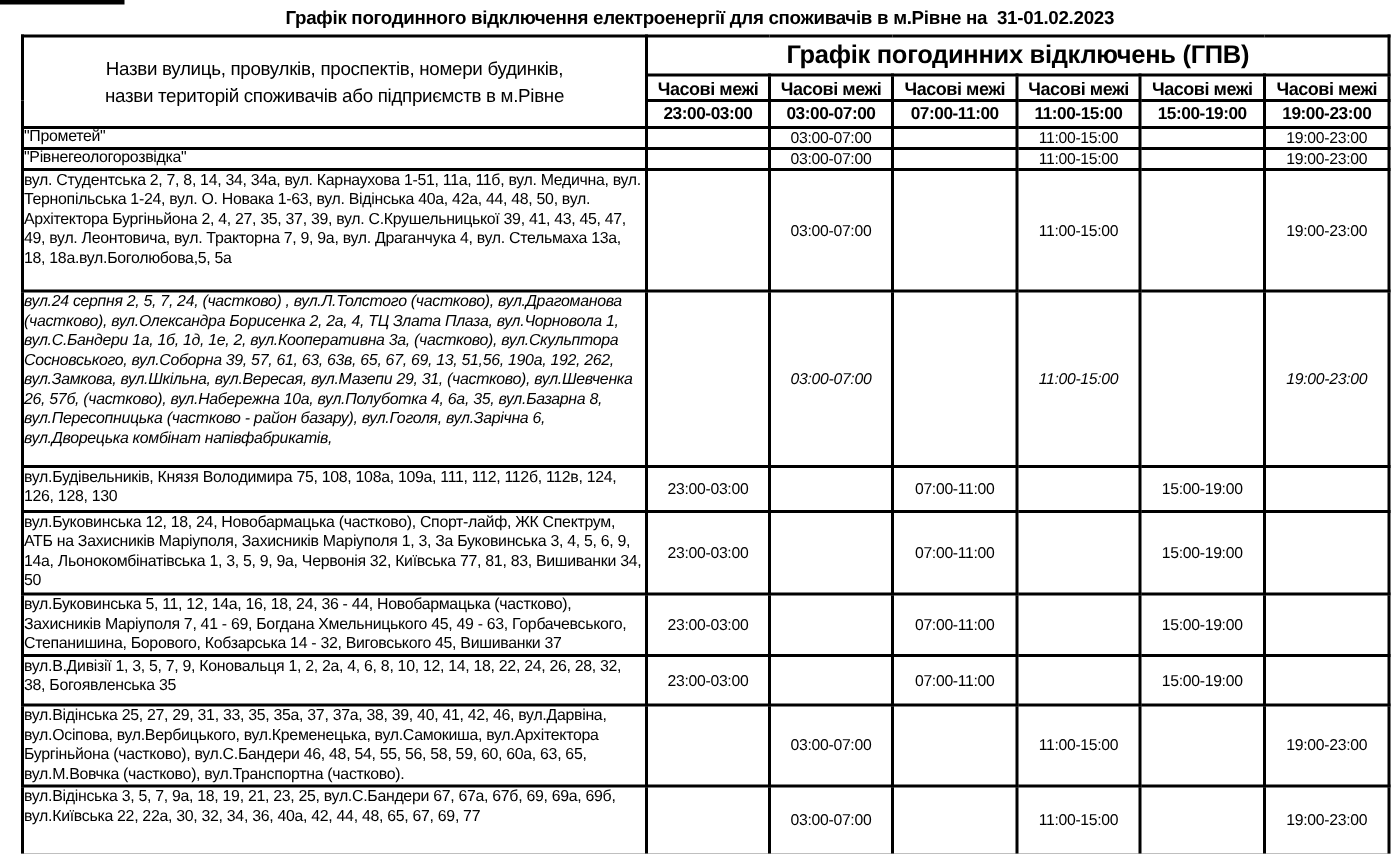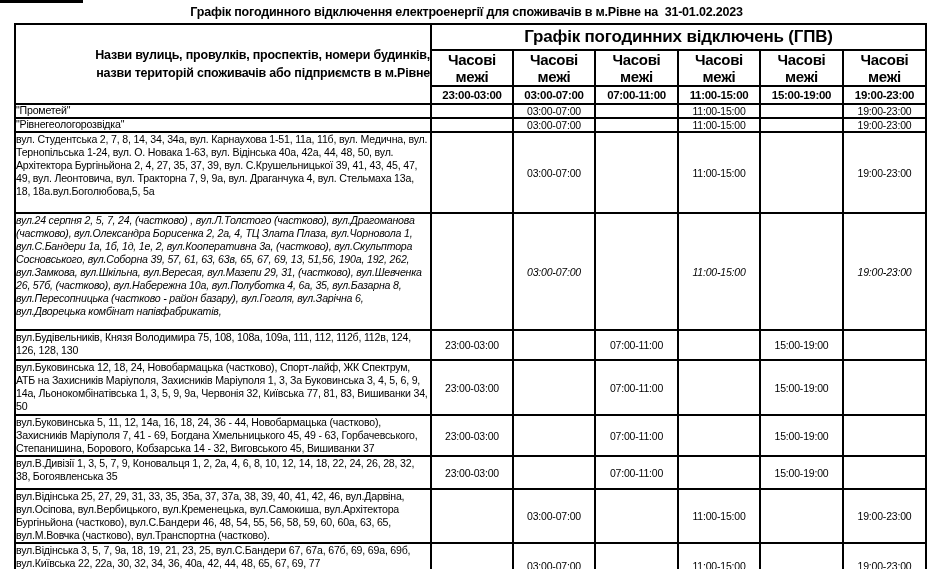--- a/index.html
+++ b/index.html
@@ -28,34 +28,34 @@
     border-collapse: collapse;
     table-layout: fixed;
   }
   table.schedule th, table.schedule td {
     border: 2px solid #000;
     padding: 0;
     background: #ffffff;
     overflow: hidden;
   }
   th.street-header {
-    font-size: 12.5px; font-weight: bold;
-    text-align: right; vertical-align: middle;
+    font-size: 12.5px; font-weight: normal;
+    text-align: center; vertical-align: middle;
     line-height: 18px;
     letter-spacing: -0.2px;
   }
   th.gpv-header {
     height: 24px;
     font-size: 17px; font-weight: bold;
     text-align: center; vertical-align: middle;
     letter-spacing: -0.2px;
   }
   .interval-cell {
     height: 15px;
-    font-size: 15px; font-weight: bold;
+    font-size: 12px; font-weight: bold;
     text-align: center; vertical-align: middle;
     letter-spacing: -0.3px;
   }
   .timeslot-cell {
     height: 16px;
     font-size: 11.5px; font-weight: bold;
     text-align: center; vertical-align: middle;
     letter-spacing: -0.3px;
   }
   td.street-cell {

